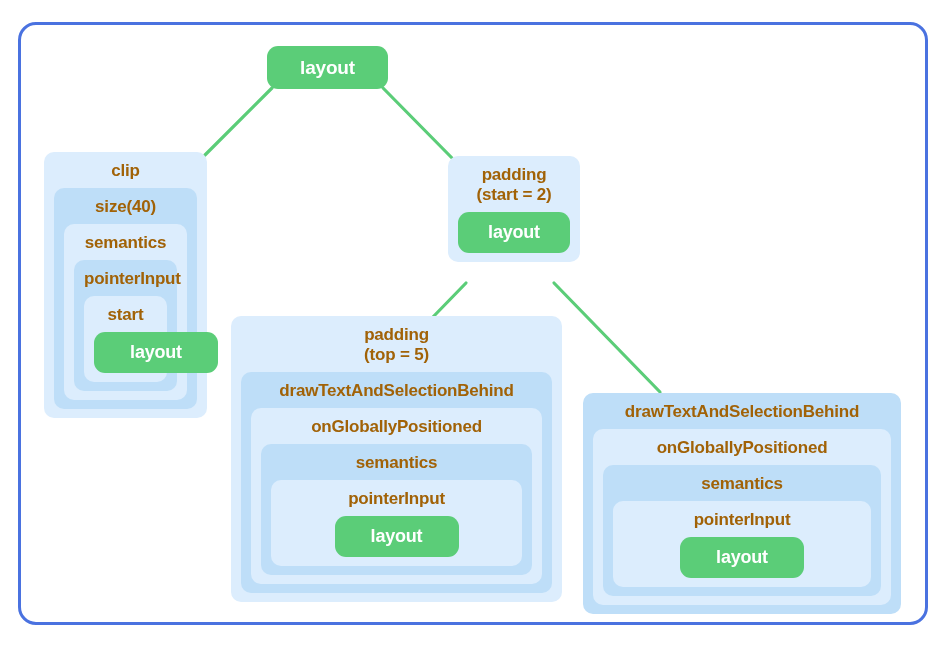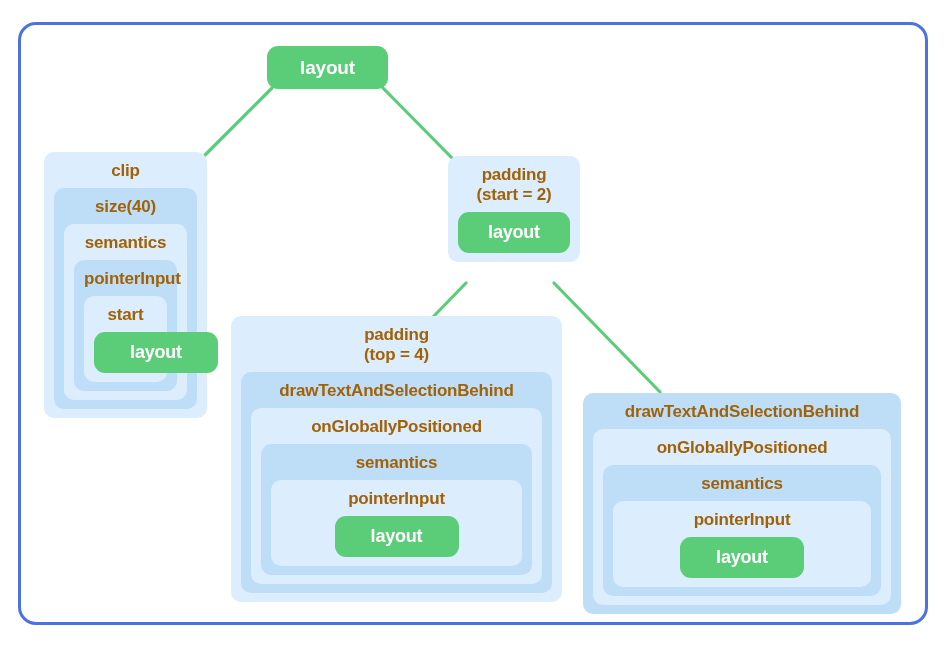--- a/index.html
+++ b/index.html
@@ -178,21 +178,21 @@
     </div>
   </div>
 
   <div class="node mod shade-a" id="stack-padding-start">
     <span class="mod-label two-line"><span>padding</span><br><span>(start = 2)</span></span>
 
     <div class="leaf">layout</div>
   </div>
 
   <div class="node mod shade-a" id="stack-padding-top">
-    <span class="mod-label two-line"><span>padding</span><br><span>(top = 4)</span></span>
+    <span class="mod-label two-line"><span>padding</span><br><span>(top = 5)</span></span>
 
     <div class="mod shade-b">
       <span class="mod-label">drawTextAndSelectionBehind</span>
 
       <div class="mod shade-a">
         <span class="mod-label">onGloballyPositioned</span>
 
         <div class="mod shade-b">
           <span class="mod-label">semantics</span>
 

